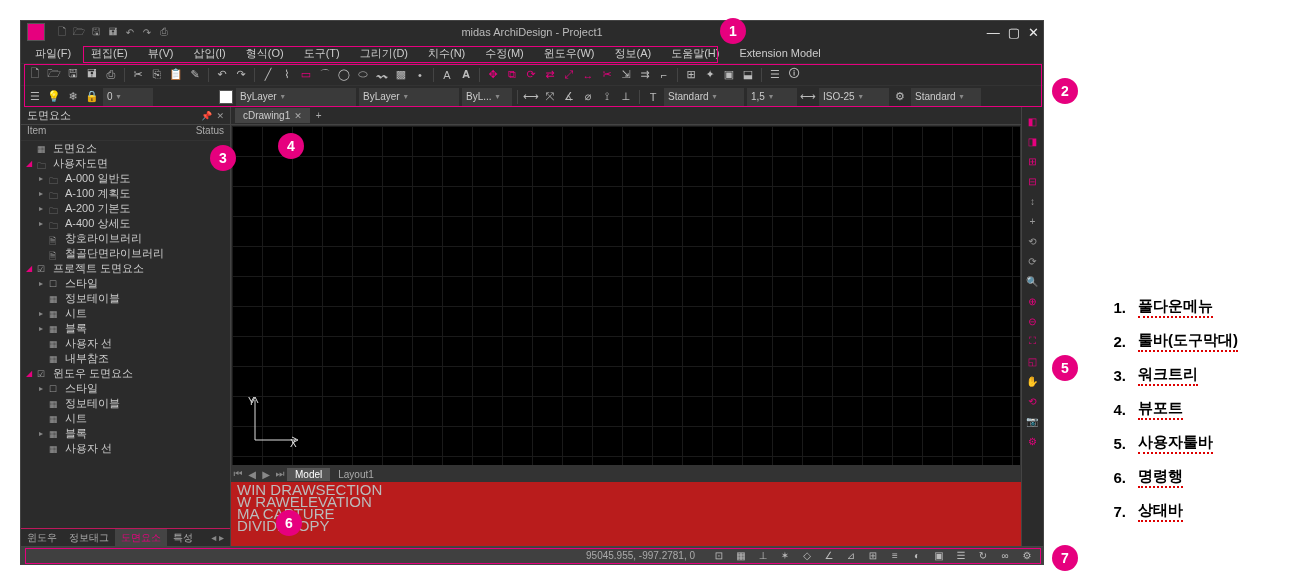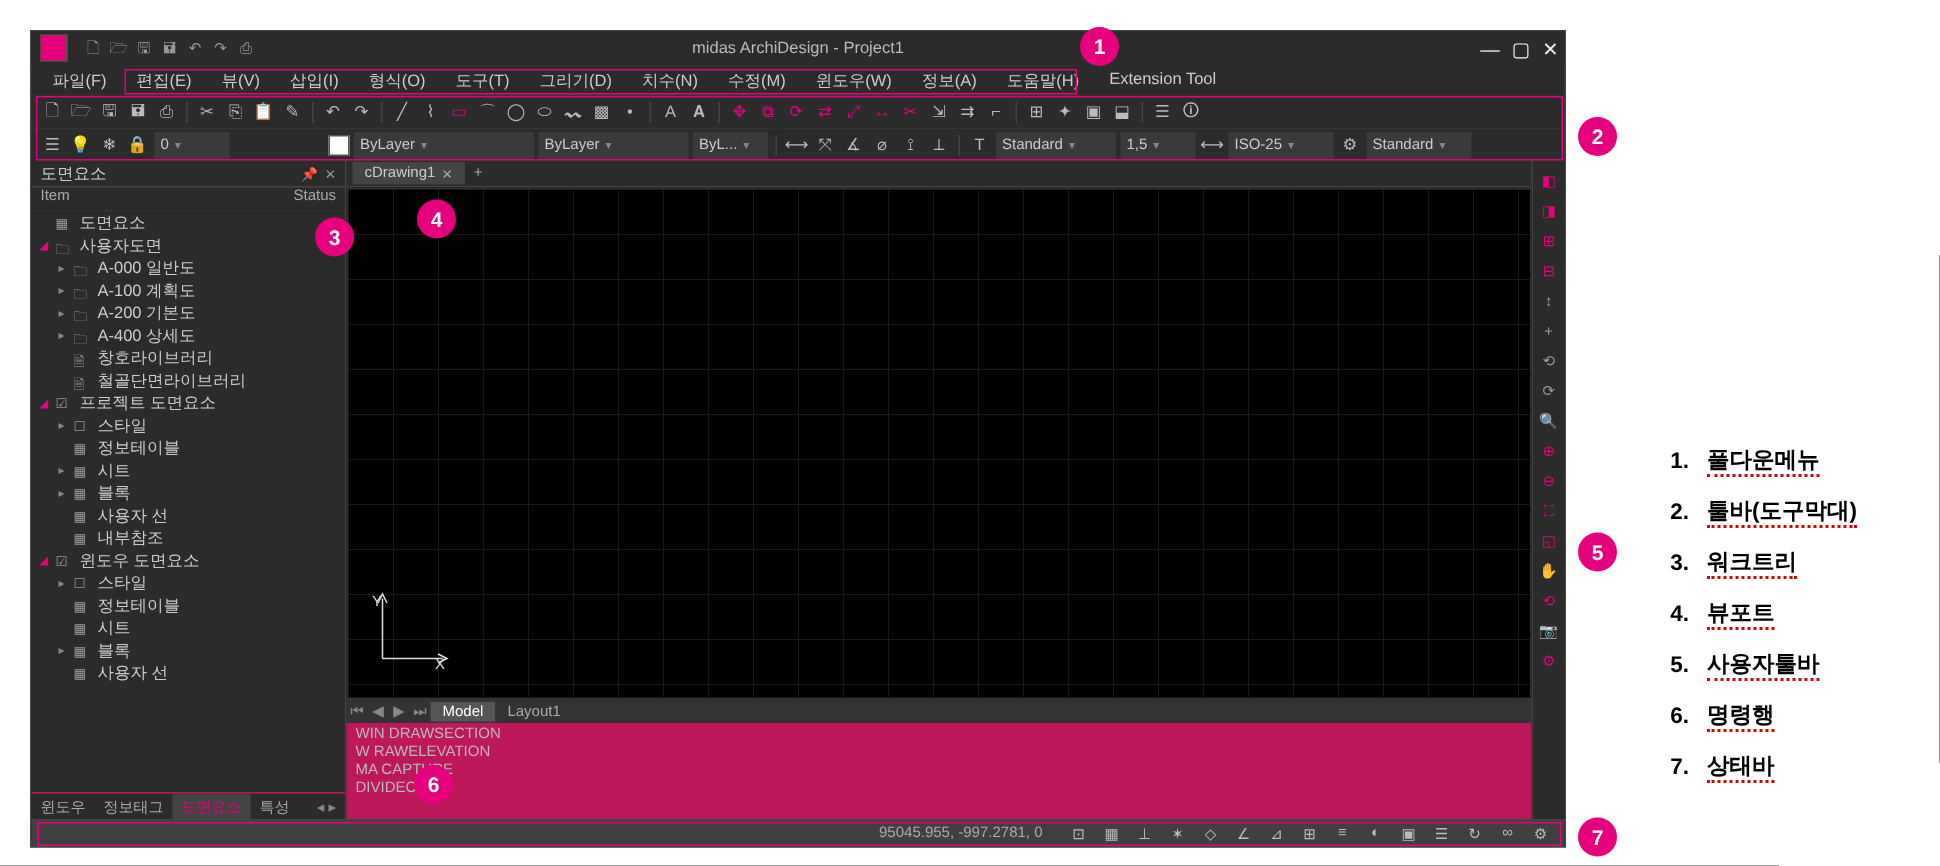--- a/index.html
+++ b/index.html
@@ -49,21 +49,21 @@
     background-size: 30px 30px;
   }
   .axis { position: absolute; left: 18px; bottom: 18px; color: #ddd; font-size: 10px; }
   .axis .y { position: absolute; bottom: 40px; left: -2px; }
   .axis .x { position: absolute; bottom: -2px; left: 40px; }
   .axis svg { stroke: #ddd; fill: none; }
   .model-tabs { height: 16px; display: flex; align-items: center; font-size: 10px; color: #aaa; background: #333; }
   .model-tabs .nav-btn { width: 14px; text-align: center; color: #888; }
   .model-tabs .tab { padding: 1px 8px; }
   .model-tabs .tab.active { background: #555; color: #fff; }
-  .cmd { height: 64px; background: #be185d; color: #bbb; font-size: 10px; padding: 2px 6px; display: flex; flex-direction: column; }
+  .cmd { height: 64px; background: #b91c1c; color: #bbb; font-size: 15px; padding: 2px 6px; display: flex; flex-direction: column; }
   .cmd .hist { flex: 1; overflow: hidden; line-height: 12px; }
   .cmd .prompt { height: 14px; color: #ddd; }
   .right-bar { width: 22px; background: #2b2b2b; border-left: 1px solid #444; display: flex; flex-direction: column; align-items: center; gap: 4px; padding-top: 6px; }
   .right-bar .ico { width: 16px; height: 16px; color: #e6007e; font-size: 10px; display: flex; align-items: center; justify-content: center; }
   .right-bar .ico.gray { color: #999; }
   .status-bar { height: 18px; background: #404040; color: #aaa; font-size: 10px; display: flex; align-items: center; justify-content: flex-end; gap: 6px; padding: 0 8px; border-top: 1px solid #444; }
   .status-bar .coords { margin-right: 10px; }
   .status-bar .ico { width: 16px; height: 14px; color: #bbb; font-size: 10px; display: flex; align-items: center; justify-content: center; }
   
   .badge { position: absolute; width: 26px; height: 26px; border-radius: 50%; background: #e6007e; color: #fff; font-weight: bold; font-size: 14px; display: flex; align-items: center; justify-content: center; z-index: 10; }
@@ -104,21 +104,21 @@
     <span>뷰(V)</span>
     <span>삽입(I)</span>
     <span>형식(O)</span>
     <span>도구(T)</span>
     <span>그리기(D)</span>
     <span>치수(N)</span>
     <span>수정(M)</span>
     <span>윈도우(W)</span>
     <span>정보(A)</span>
     <span>도움말(H)</span>
-    <span>Extension Tool</span>
+    <span>Extension Model</span>
   </div>
 
   <div class="toolbar-row">
     <span class="ico">🗋</span>
     <span class="ico">🗁</span>
     <span class="ico">🖫</span>
     <span class="ico">🖬</span>
     <span class="ico">⎙</span>
     <span class="sep"></span>
     <span class="ico">✂</span>

